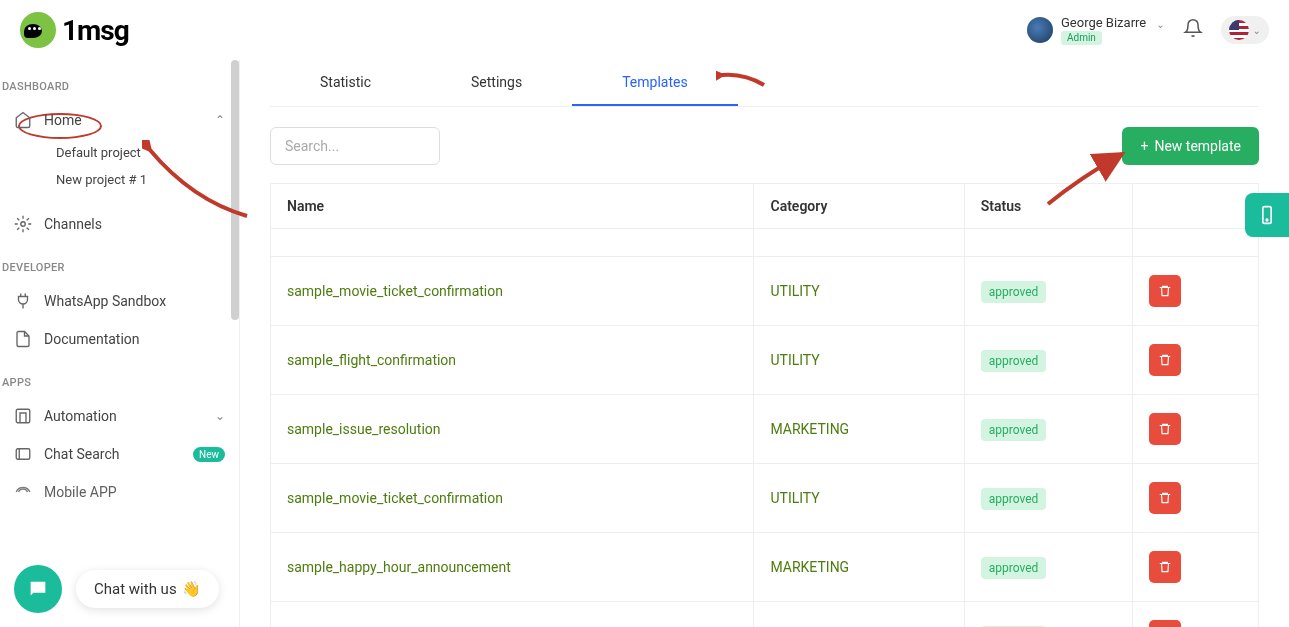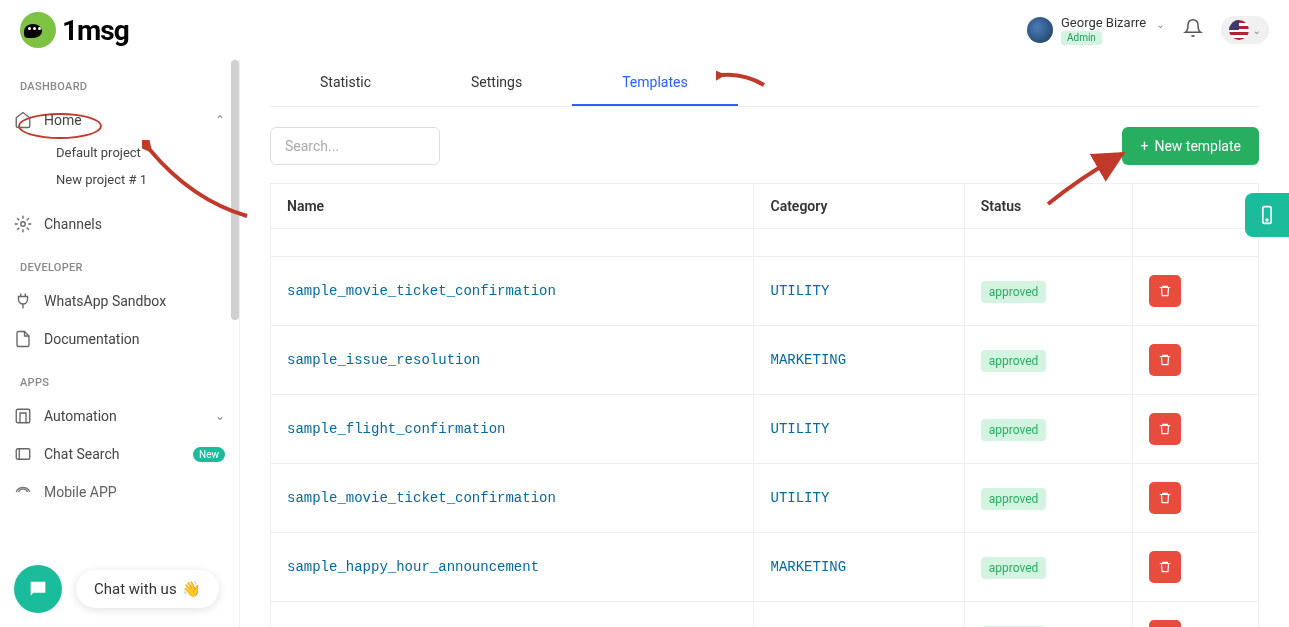--- a/index.html
+++ b/index.html
@@ -24,21 +24,21 @@
 .user-badge { font-size: 10px; background: #d4f4e2; color: #1a9c5e; padding: 1px 6px; border-radius: 3px; width: fit-content; }
 .user-chev { font-size: 10px; color: #888; margin-left: 2px; align-self: flex-start; margin-top: 4px; }
 .bell { color: #555; }
 .lang { display: flex; align-items: center; gap: 4px; background: #f0f0f0; padding: 4px 8px; border-radius: 16px; cursor: pointer; }
 .flag { width: 20px; height: 20px; border-radius: 50%; background: linear-gradient(to bottom, #b22234 0%, #b22234 15%, #fff 15%, #fff 30%, #b22234 30%, #b22234 45%, #fff 45%, #fff 60%, #b22234 60%, #b22234 75%, #fff 75%, #fff 90%, #b22234 90%); position: relative; overflow: hidden; }
 .flag::after { content:""; position:absolute; left:0; top:0; width:10px; height:10px; background:#3c3b6e; }
 
 
 .sidebar { width: 240px; flex-shrink: 0; padding-top: 72px; border-right: 1px solid #f0f0f0; position: relative; height: 100%; overflow: hidden; }
 .sidebar-scroll { position: absolute; right: 0; top: 60px; width: 8px; height: 260px; background: #d0d0d0; border-radius: 4px; }
-.side-section-label { font-size: 11px; color: #888; padding: 8px 20px; font-weight: 500; letter-spacing: 0.3px; }
+.side-section-label { font-size: 11px; color: #888; padding: 8px 2px; font-weight: 500; letter-spacing: 0.3px; }
 .side-item { display: flex; align-items: center; gap: 12px; padding: 10px 14px; cursor: pointer; color: #444; font-size: 14px; position: relative; }
 .side-item .chev { margin-left: auto; font-size: 12px; color: #888; }
 .side-item svg { flex-shrink: 0; }
 .side-sub { padding: 6px 14px 6px 56px; font-size: 13px; color: #444; cursor: pointer; }
 .badge-new { background: #1abc9c; color: #fff; font-size: 10px; padding: 2px 6px; border-radius: 8px; margin-left: auto; }
 .home-circle { position: absolute; left: 18px; top: 113px; width: 84px; height: 26px; border: 2px solid #c0392b; border-radius: 50%; pointer-events: none; }
 
 
 .chat-widget { position: absolute; left: 14px; bottom: 14px; display: flex; align-items: center; gap: 14px; z-index: 20; }
 .chat-btn { width: 48px; height: 48px; background: #1abc9c; border-radius: 50%; display: flex; align-items: center; justify-content: center; cursor: pointer; }
@@ -53,21 +53,21 @@
 .tab.active { color: #2962ff; border-bottom-color: #2962ff; }
 
 .toolbar { display: flex; align-items: center; justify-content: space-between; padding: 20px 0 18px; }
 .search { width: 170px; padding: 10px 14px; border: 1px solid #ddd; border-radius: 6px; font-size: 14px; color: #888; }
 .search::placeholder { color: #aaa; }
 .new-btn { background: #27ae60; color: #fff; border: none; padding: 11px 18px; border-radius: 6px; font-size: 14px; cursor: pointer; display: flex; align-items: center; gap: 6px; }
 
 .table { width: 100%; border-collapse: collapse; }
 .table th { text-align: left; padding: 14px 16px; font-size: 14px; font-weight: 600; border: 1px solid #eee; background: #fff; }
 .table td { padding: 18px 16px; font-size: 14px; border: 1px solid #eee; }
-.table td.name-cell, .table td.cat-cell { color: #0369a1; font-family: Liberation Mono, monospace; }
+.table td.name-cell, .table td.cat-cell { color: #4d7c0f; }
 .status-pill { background: #d4f4e2; color: #27ae60; font-size: 12px; padding: 4px 8px; border-radius: 4px; }
 .del-btn { width: 32px; height: 32px; background: #e74c3c; border-radius: 5px; display: flex; align-items: center; justify-content: center; cursor: pointer; }
 .col-name { width: 460px; }
 .col-cat { width: 200px; }
 .col-status { width: 160px; }
 .col-act { width: 120px; }
 .spacer-row td { height: 28px; padding: 0; }
 
 
 .phone-fab { position: fixed; right: 0; top: 193px; width: 44px; height: 44px; background: #1abc9c; border-radius: 8px 0 0 8px; display: flex; align-items: center; justify-content: center; cursor: pointer; z-index: 30; }
@@ -216,34 +216,34 @@
               <td><span class="status-pill">approved</span></td>
               <td>
                 <div class="del-btn">
                   <svg width="14" height="14" viewBox="0 0 24 24" fill="none" stroke="#fff" stroke-width="2">
                     <path d="M3 6h18M8 6V4h8v2M6 6l1 14h10l1-14"></path>
                   </svg>
                 </div>
               </td>
             </tr>
             <tr>
+              <td class="name-cell">sample_flight_confirmation</td>
+              <td class="cat-cell">UTILITY</td>
+              <td><span class="status-pill">approved</span></td>
+              <td>
+                <div class="del-btn">
+                  <svg width="14" height="14" viewBox="0 0 24 24" fill="none" stroke="#fff" stroke-width="2">
+                    <path d="M3 6h18M8 6V4h8v2M6 6l1 14h10l1-14"></path>
+                  </svg>
+                </div>
+              </td>
+            </tr>
+            <tr>
               <td class="name-cell">sample_issue_resolution</td>
               <td class="cat-cell">MARKETING</td>
-              <td><span class="status-pill">approved</span></td>
-              <td>
-                <div class="del-btn">
-                  <svg width="14" height="14" viewBox="0 0 24 24" fill="none" stroke="#fff" stroke-width="2">
-                    <path d="M3 6h18M8 6V4h8v2M6 6l1 14h10l1-14"></path>
-                  </svg>
-                </div>
-              </td>
-            </tr>
-            <tr>
-              <td class="name-cell">sample_flight_confirmation</td>
-              <td class="cat-cell">UTILITY</td>
               <td><span class="status-pill">approved</span></td>
               <td>
                 <div class="del-btn">
                   <svg width="14" height="14" viewBox="0 0 24 24" fill="none" stroke="#fff" stroke-width="2">
                     <path d="M3 6h18M8 6V4h8v2M6 6l1 14h10l1-14"></path>
                   </svg>
                 </div>
               </td>
             </tr>
             <tr>

